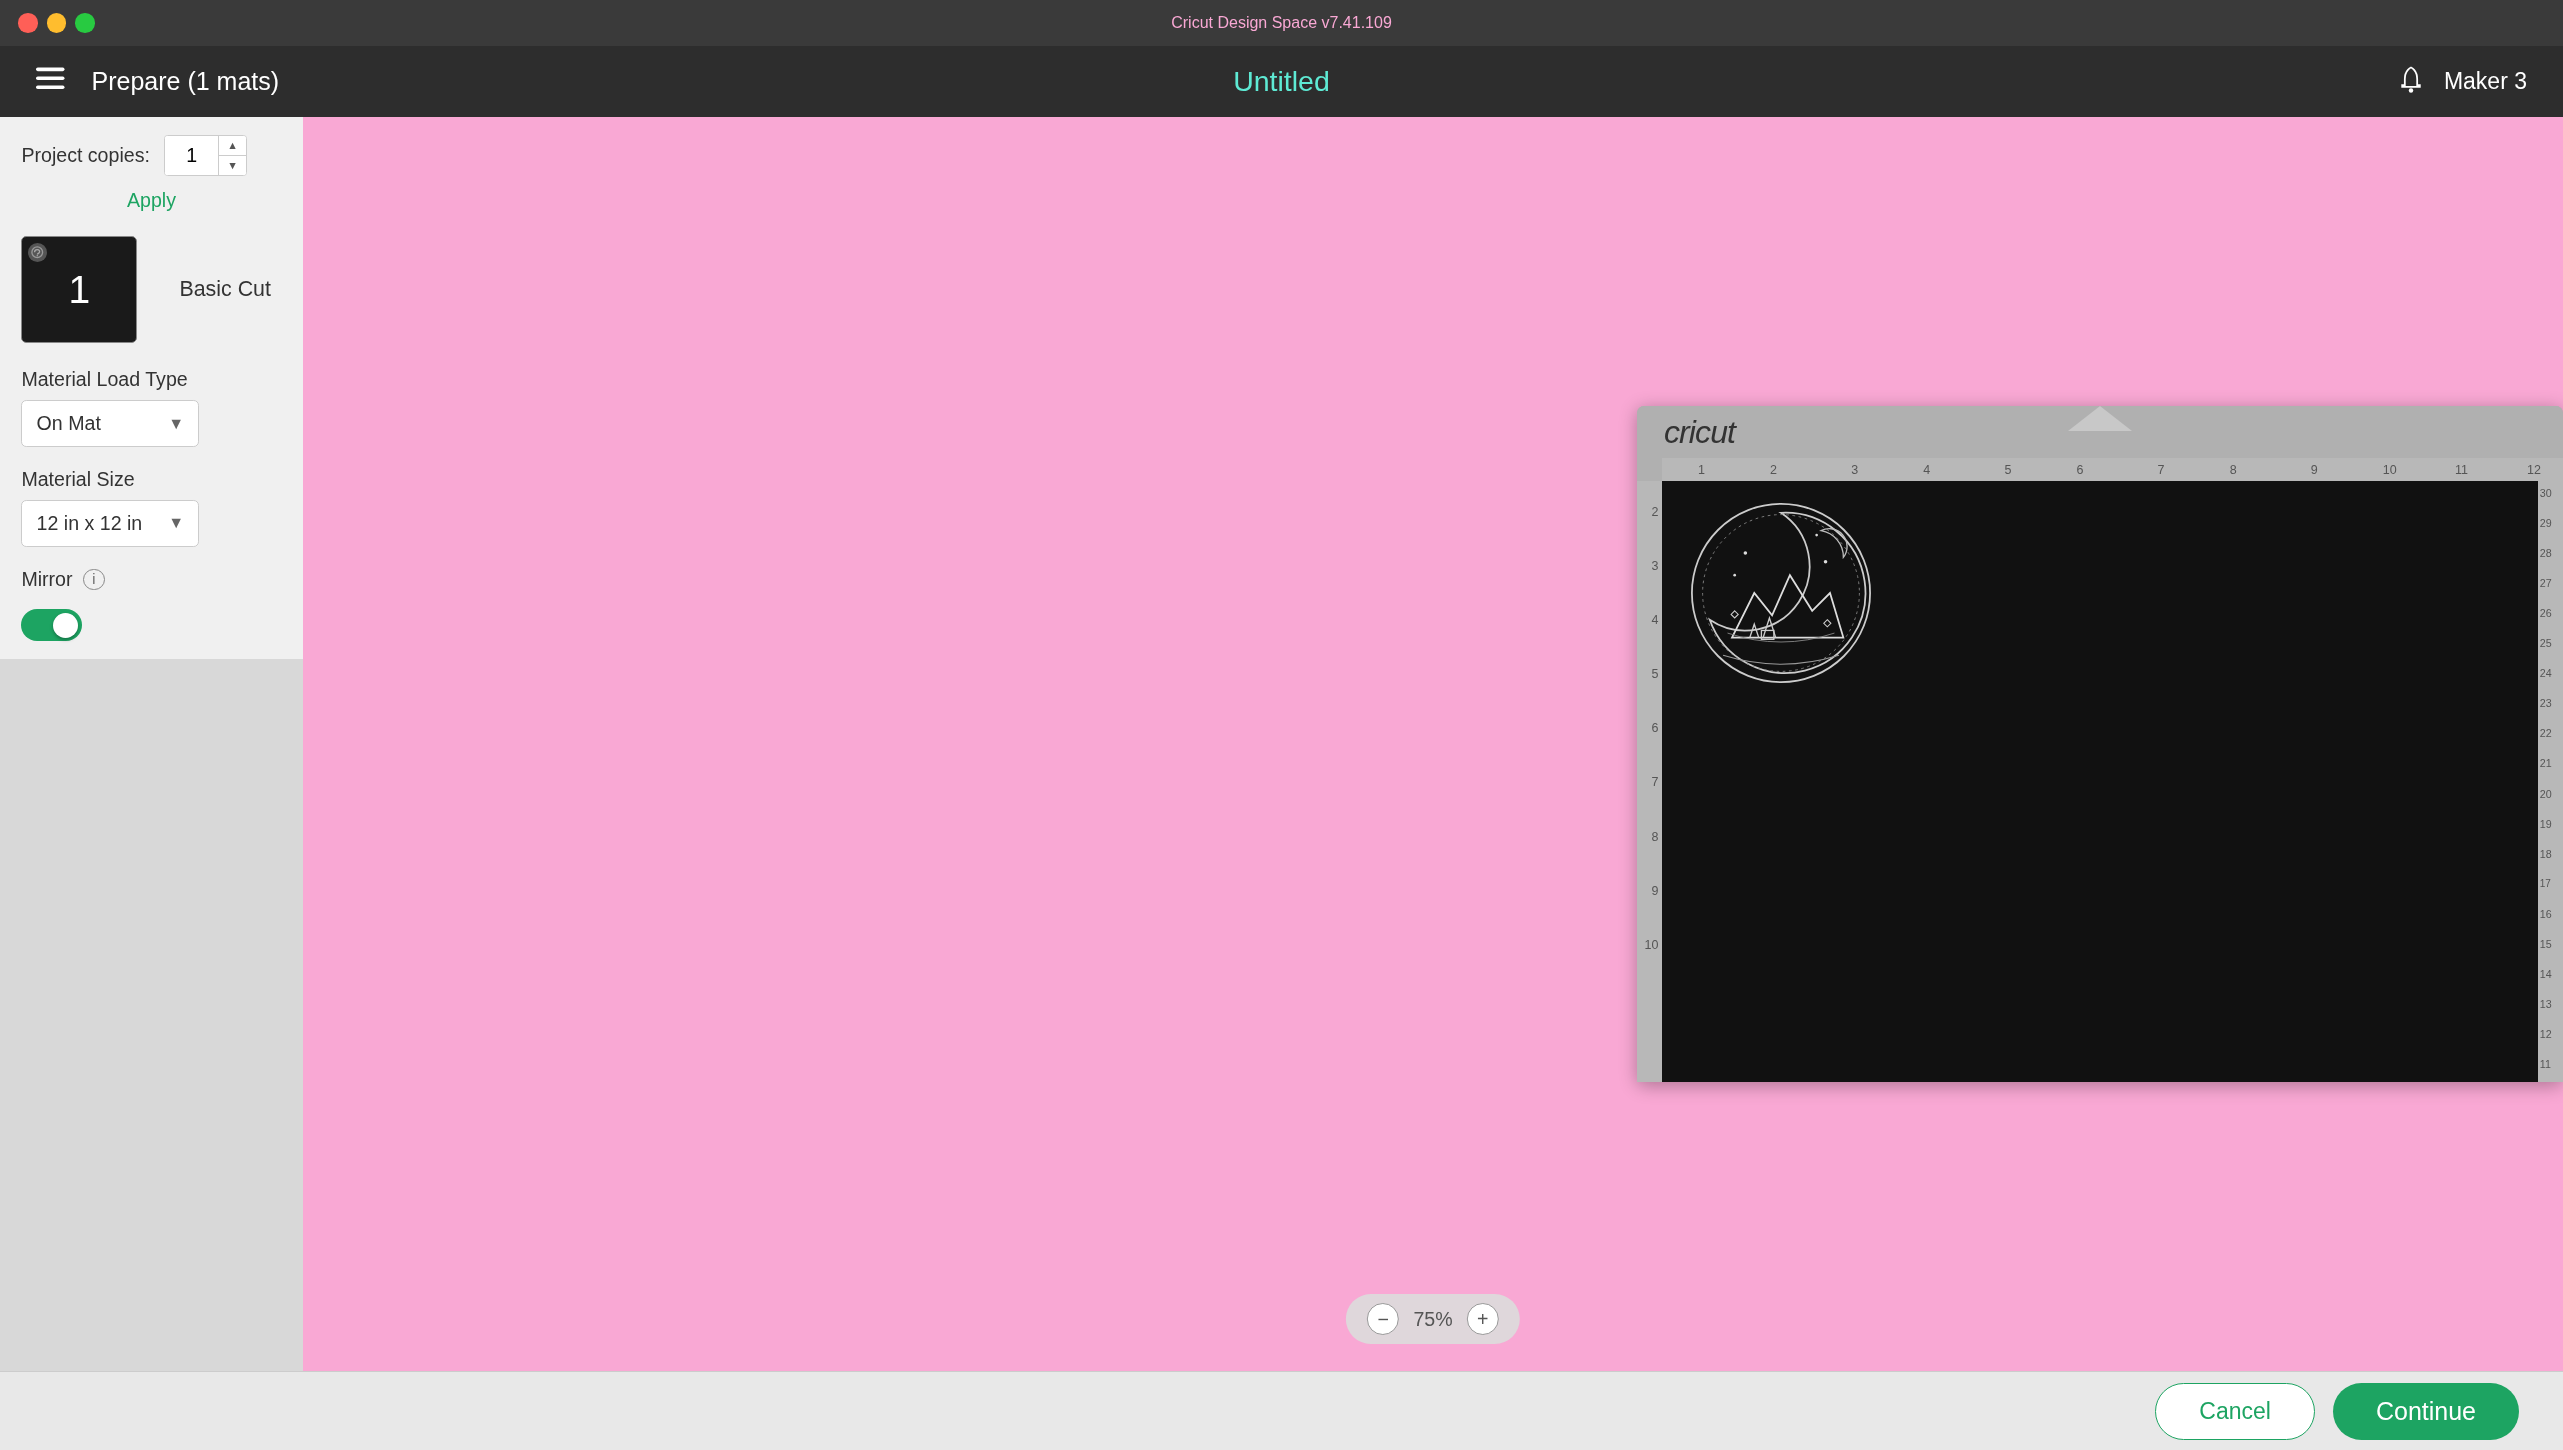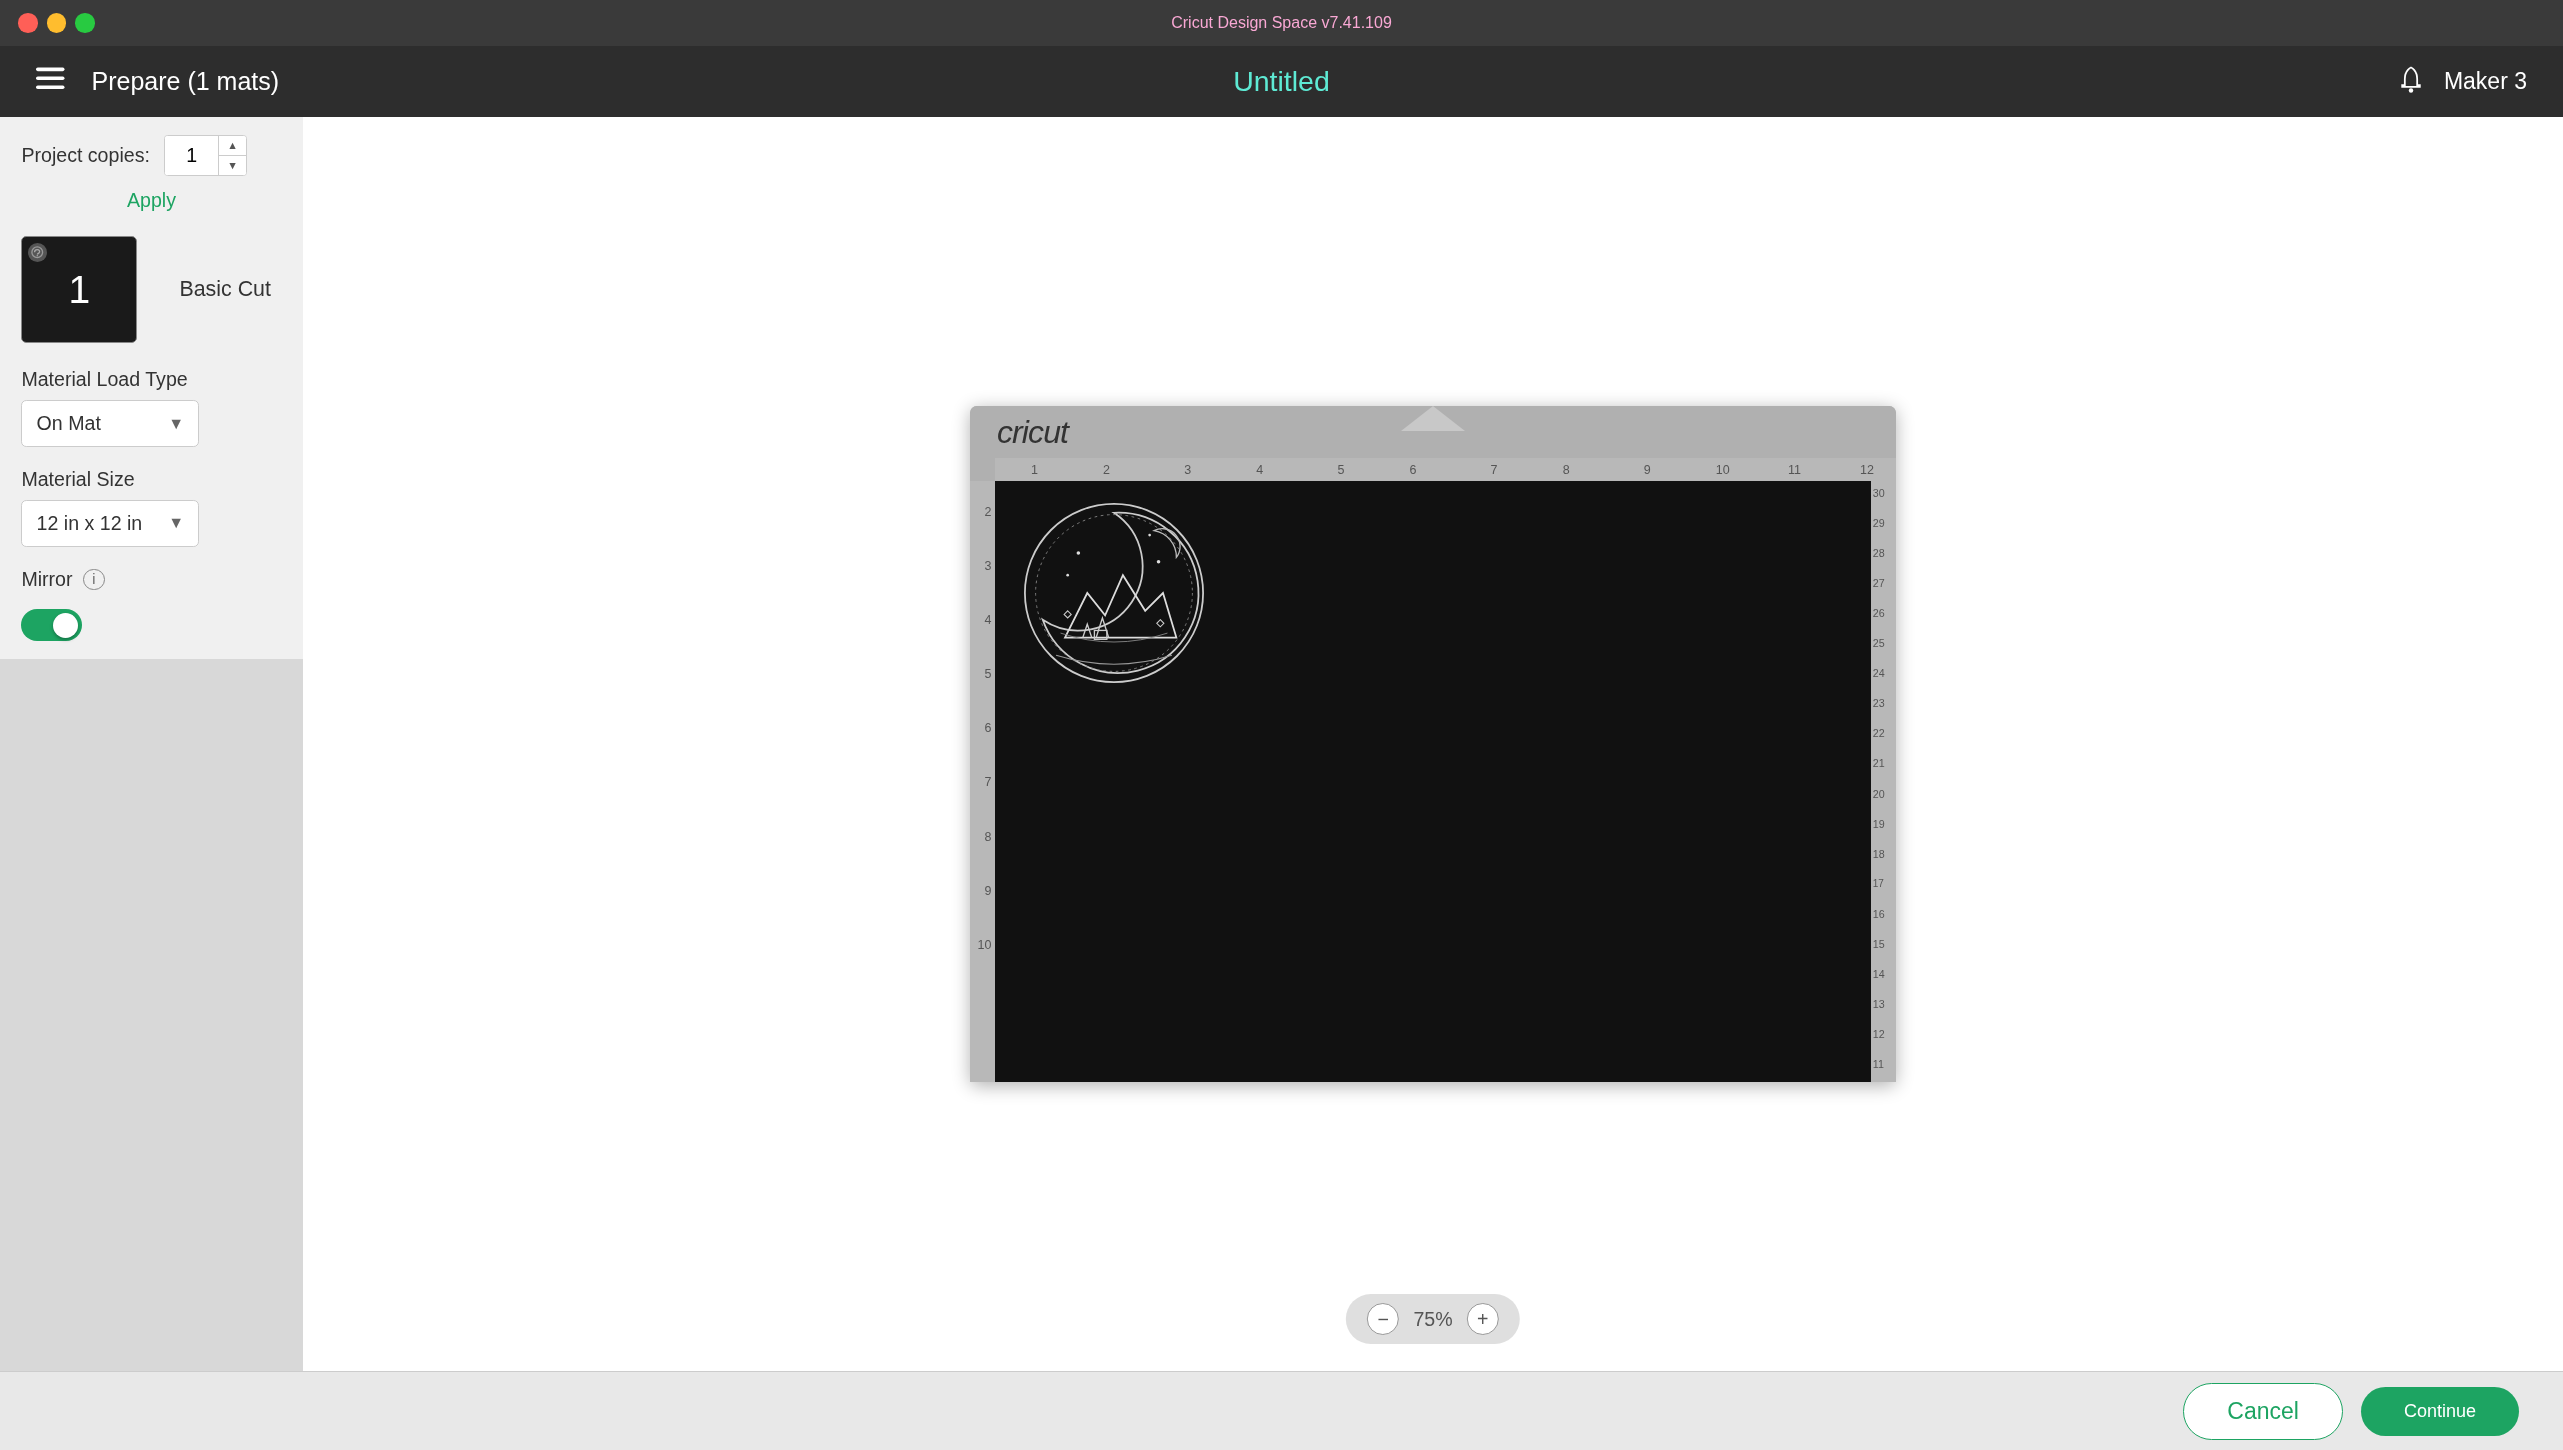--- a/index.html
+++ b/index.html
@@ -284,23 +284,23 @@
       background: #d8d8d8;
       margin: 0 -21.4px -18px -21.4px;
       margin-top: 18px;
     }
 
     
     .canvas-area {
       flex: 1;
       display: flex;
       flex-direction: column;
-      align-items: center;
+      align-items: flex-end;
       justify-content: center;
-      background: #ffffff;
+      background: #f9a8d4;
       position: relative;
     }
 
     .mat-canvas-container {
       background: #b0b0b0;
       border-radius: 7.1px;
       position: relative;
       width: 926px;
       height: 676px;
       box-shadow: 0 3.6px 18px rgba(0,0,0,0.3);
@@ -382,21 +382,21 @@
       font-size: 23px;
       cursor: pointer;
       font-weight: 500;
     }
     .continue-btn {
       padding: 14.2px 43px;
       border: none;
       border-radius: 36px;
       background: #1da462;
       color: white;
-      font-size: 18px;
+      font-size: 25px;
       cursor: pointer;
       font-weight: 500;
     }
   </style>
 </head>
 <body>
 
 <div class="title-bar">
   <div class="title-bar-controls">
     <div class="traffic-light tl-close"></div>

